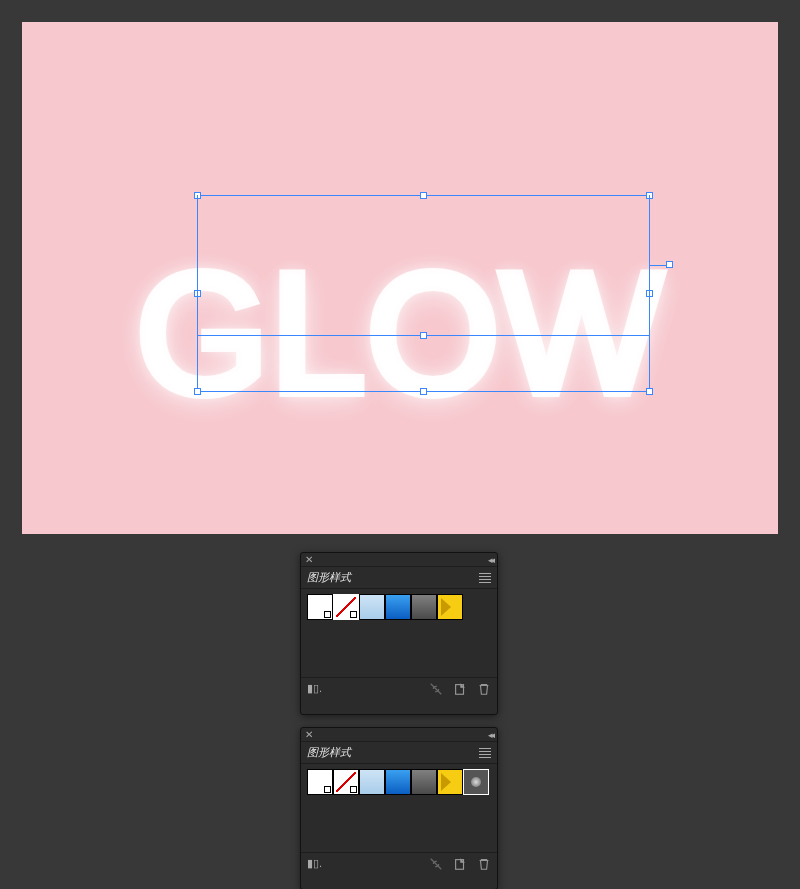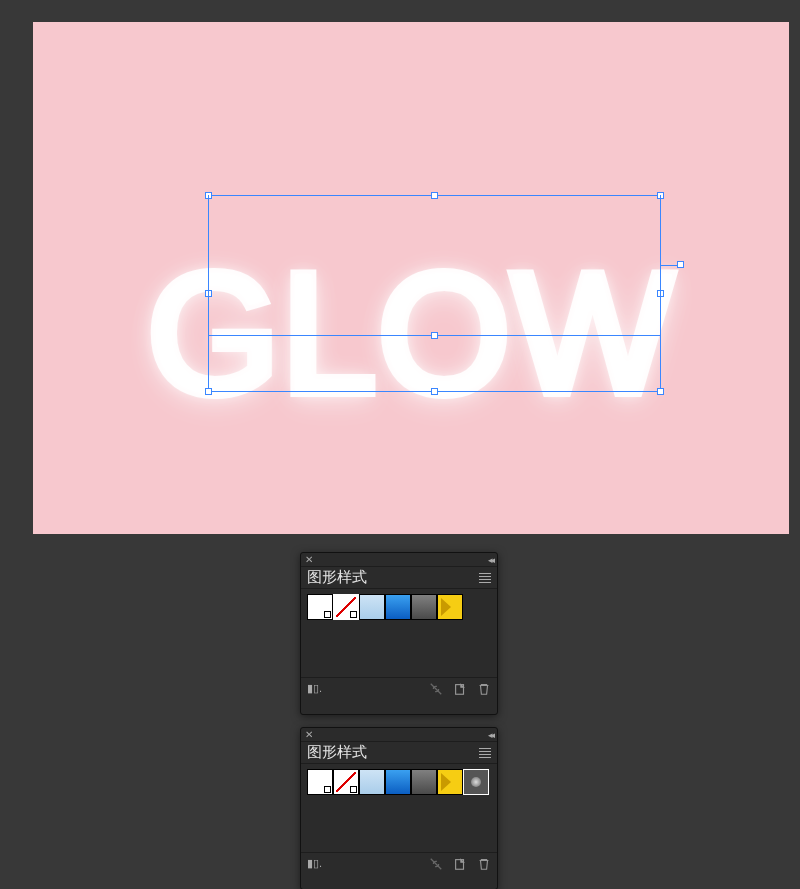--- a/index.html
+++ b/index.html
@@ -8,21 +8,21 @@
     font-family: -apple-system, "Segoe UI", "Microsoft YaHei", sans-serif;
     width: 800px;
     height: 889px;
     overflow: hidden;
     position: relative;
   }
 
   
   .canvas-frame {
     position: absolute;
-    left: 33px;
+    left: 22px;
     top: 22px;
     width: 756px;
     height: 512px;
     background: #f7c8ce;
   }
 
   
   .glow-text {
     position: absolute;
     left: 50%;
@@ -95,21 +95,22 @@
   .panel-tabbar {
     height: 22px;
     display: flex;
     align-items: center;
     justify-content: space-between;
     padding: 0 6px;
     border-bottom: 1px solid #1d1d1d;
   }
   .tab-label {
     color: #e6e6e6;
-    font-size: 15px;
+    font-size: 11px;
+    font-style: italic;
   }
   .menu-icon {
     display: flex; flex-direction: column; gap: 2px; cursor: pointer;
   }
   .menu-icon span { width: 12px; height: 1px; background: #aaa; display:block; }
 
   .panel-body {
     padding: 5px 6px;
     min-height: 88px;
   }

